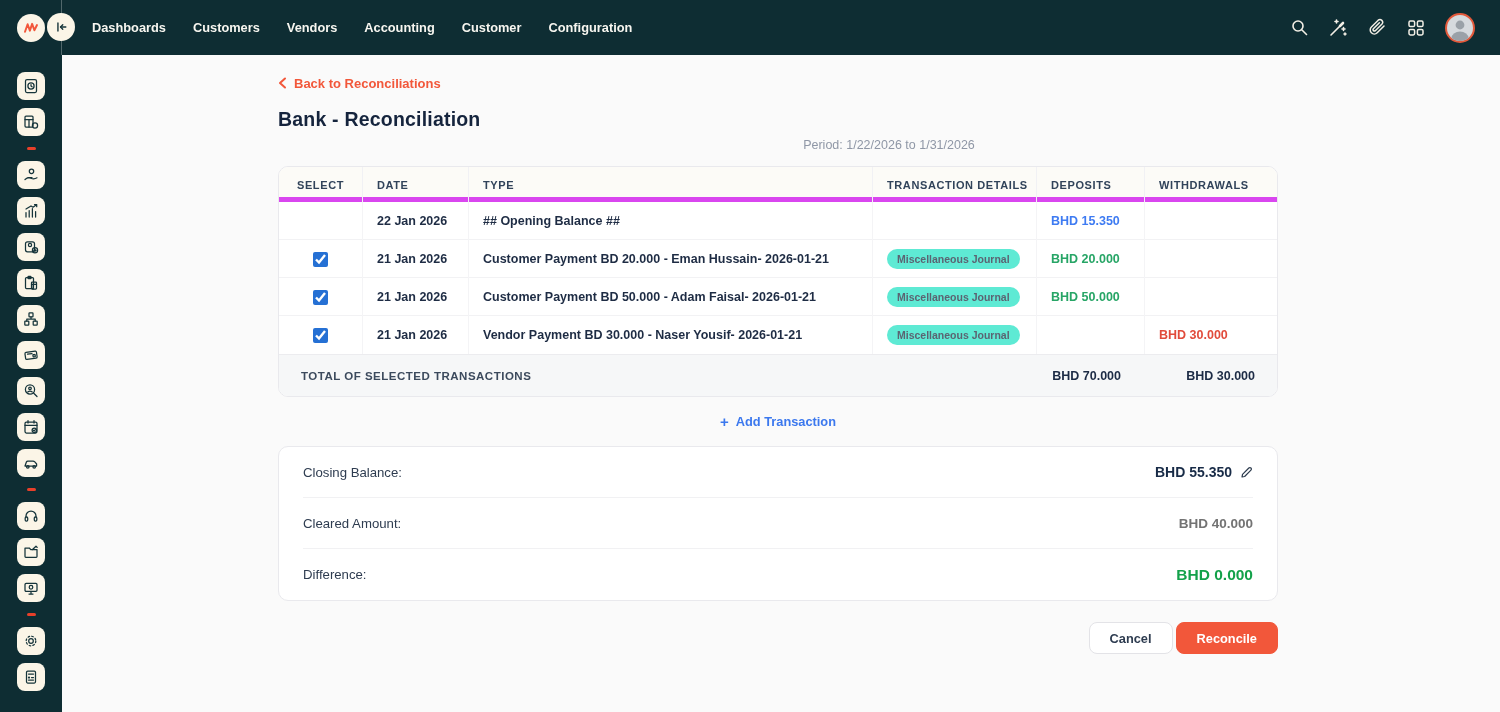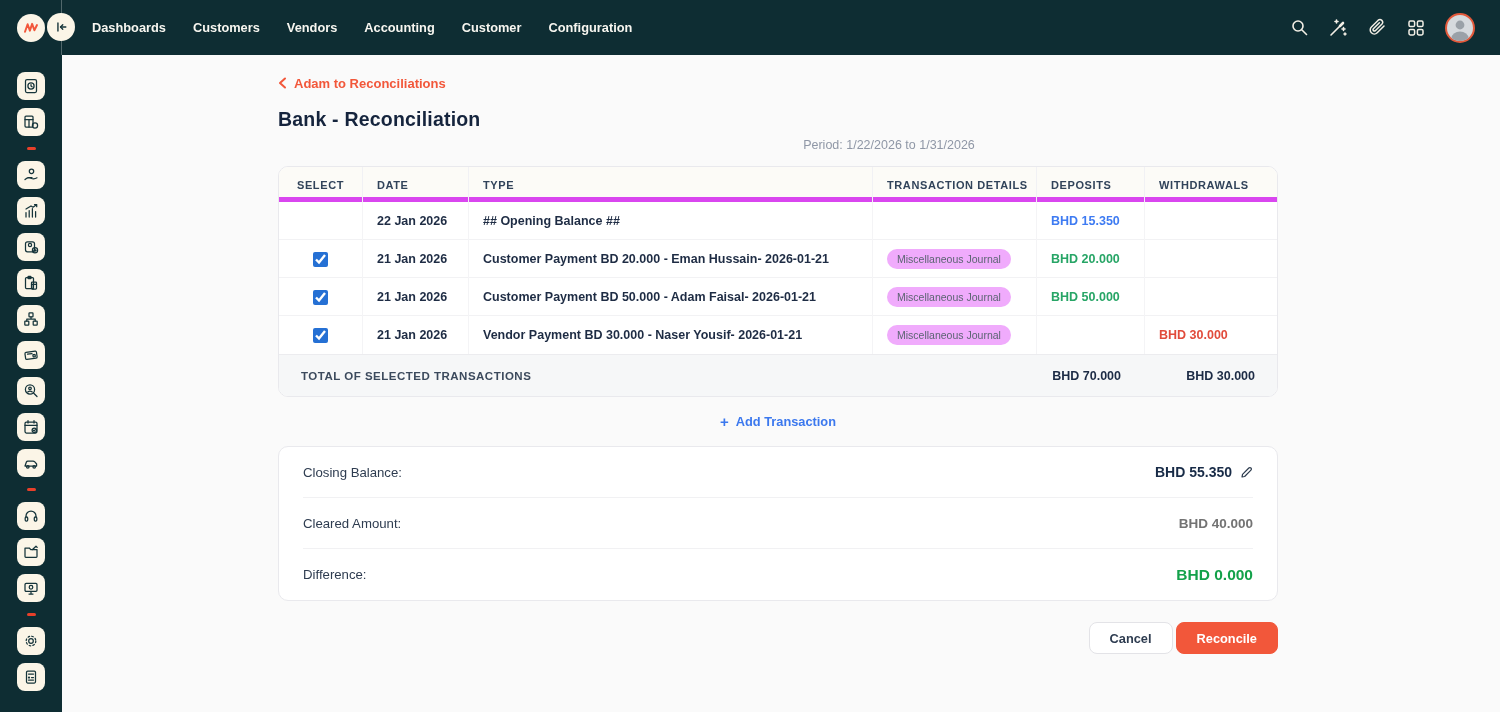--- a/index.html
+++ b/index.html
@@ -49,21 +49,21 @@
     height:35px; display:flex; align-items:center; border-right:1px solid #f1f1f4; }
   .th:last-child { border-right:none; }
   .th.c-select { justify-content:center; padding-left:0; }
   .tr { height:38px; border-bottom:1px solid #f2f2f4; }
   .tr:last-of-type { border-bottom:none; }
   .td { height:38px; display:flex; align-items:center; padding-left:14px;
     border-right:1px solid #f4f4f6; font-size:12.5px; color:#1e2c44; font-weight:600; overflow:hidden; }
   .td:last-child { border-right:none; }
   .td.c-select { justify-content:center; padding-left:0; }
   .td input[type=checkbox]{ width:15px; height:15px; accent-color:#2570d4; cursor:pointer; }
-  .pill { background:#f0abfc; color:#5b6472; font-size:10.5px; font-weight:400;
+  .pill { background:#5eead4; color:#5b6472; font-size:10.5px; font-weight:700;
     padding:4px 10px; border-radius:12px; white-space:nowrap; }
   .amt-blue { color:#3e7bf2; } .amt-green { color:#27a566; } .amt-red { color:#e14b3b; }
   .t-total { background:#f6f7f8; border-top:1px solid #ececef; height:42px; }
   .total-label { grid-column:1 / span 4; padding-left:22px; font-size:11.5px; font-weight:700;
     color:#3c4a5d; letter-spacing:.5px; }
   .total-amt { font-size:12.5px; font-weight:700; color:#1c2b45; text-align:right; padding-right:24px; }
 
   
   .add-row { width:1000px; display:flex; justify-content:center; margin-top:17px; }
   .add-btn { display:inline-flex; align-items:center; gap:7px; color:#3b78ee; font-size:12.8px;
@@ -354,21 +354,21 @@
   </div>
 
 <div class="main">
 
   <div class="back-link">
     <span class="icn">
       <svg width="9" height="12" viewBox="0 0 9 12">
           <path d="M7 1.5 L2 6 L7 10.5" fill="none" stroke="#f2573a" stroke-width="2" stroke-linecap="round" stroke-linejoin="round"></path>
         </svg>
     </span>
-    <span>Adam to Reconciliations</span>
+    <span>Back to Reconciliations</span>
   </div>
 
   <div class="page-title">Bank - Reconciliation</div>
   <div class="page-period">Period: 1/22/2026 to 1/31/2026</div>
 
   
   <div class="table-card">
     <div class="t-grid t-head">
         <div class="th c-select">SELECT</div>
         <div class="th c-date">DATE</div>

